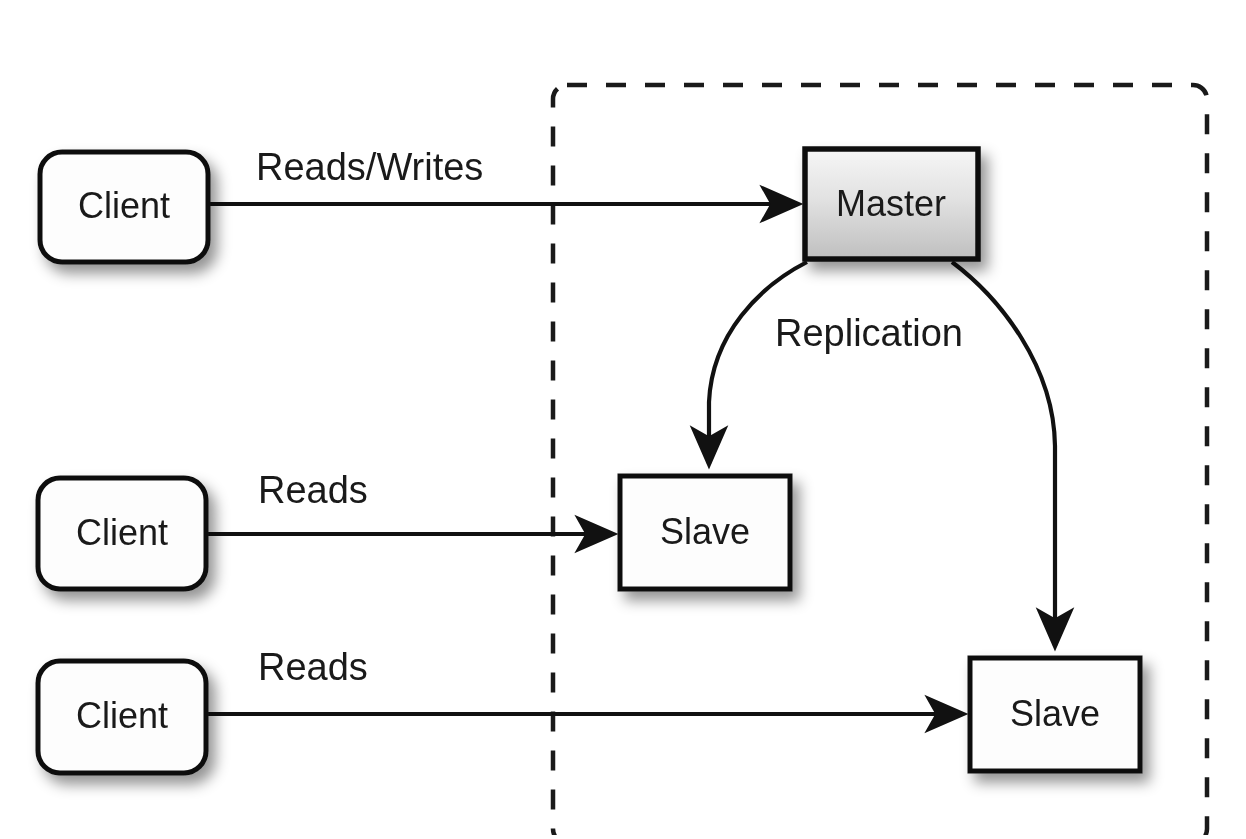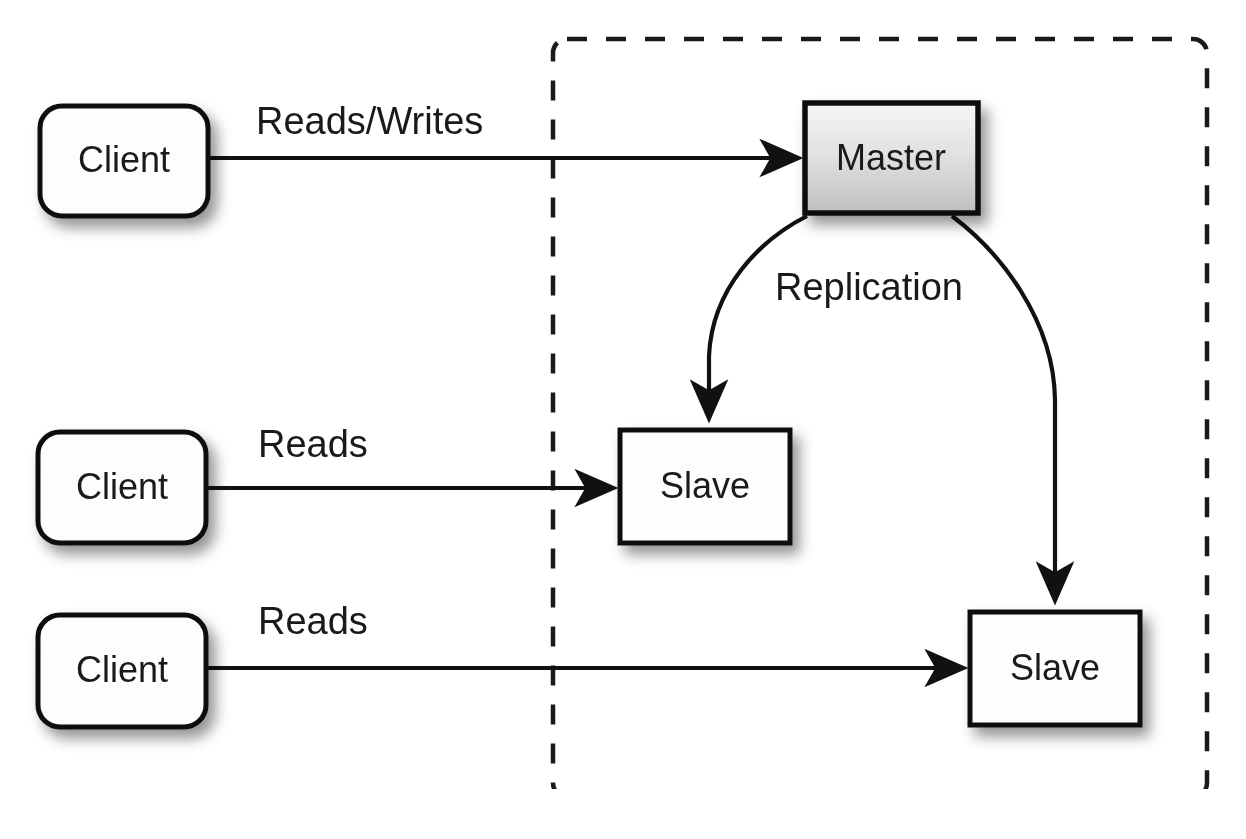--- a/index.html
+++ b/index.html
@@ -9,20 +9,21 @@
   }
   body {
     font-family: "Liberation Sans", sans-serif;
   }
   #canvas {
     position: relative;
     width: 1246px;
     height: 789px;
     background: #ffffff;
     overflow: hidden;
+    margin-top: 46px;
   }
   #diagram-svg {
     position: absolute;
     left: 0;
     top: 0;
     width: 1246px;
     height: 839px;
   }
   .node-label {
     font-family: "Liberation Sans", sans-serif;

